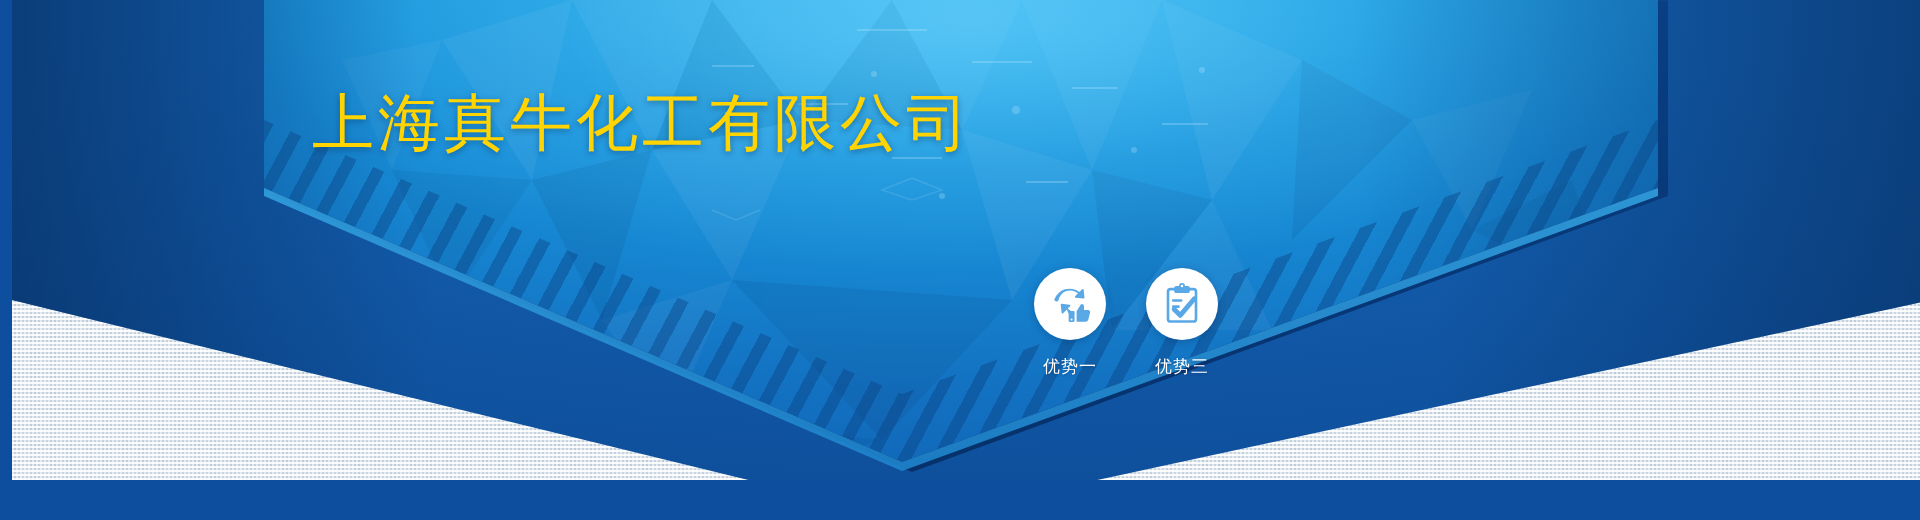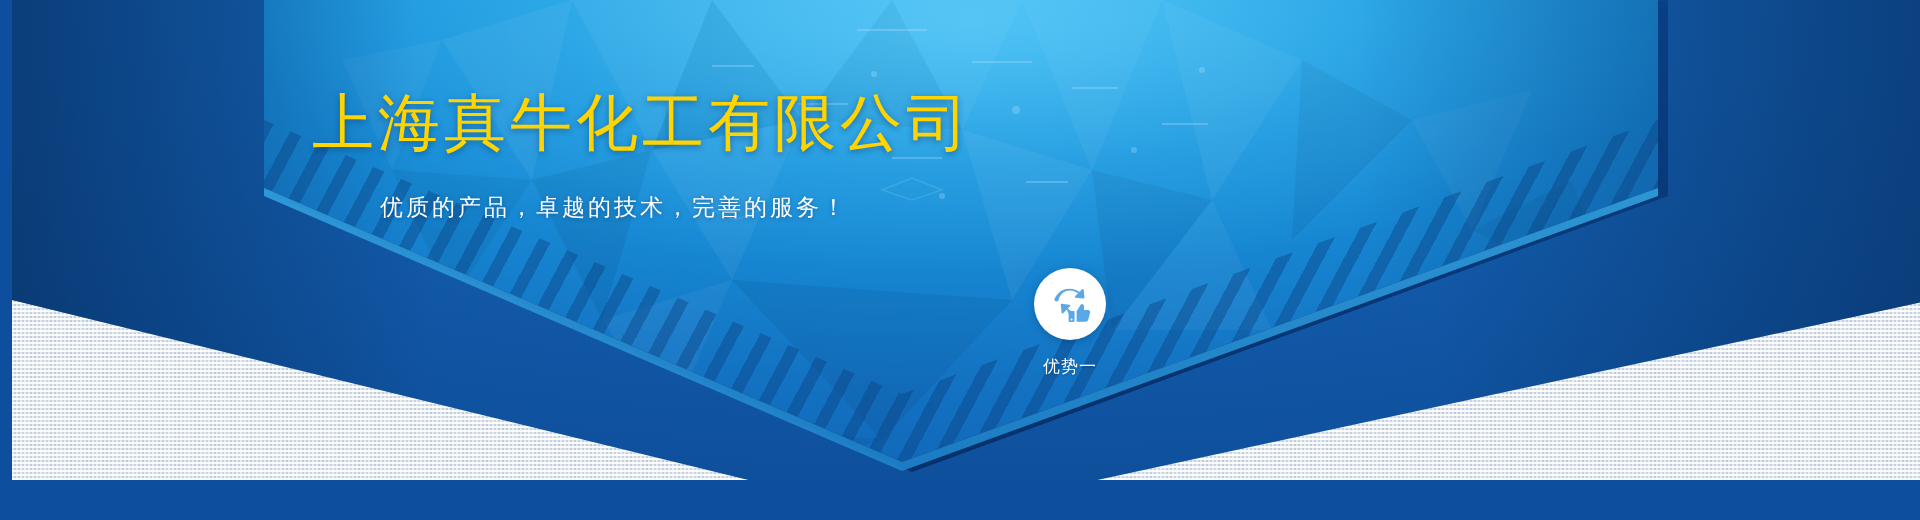--- a/index.html
+++ b/index.html
@@ -206,36 +206,55 @@
       <circle cx="1190" cy="70" r="3"></circle>
     </g>
     <g stroke="#9fd9f7" stroke-width="1.5" opacity="0.35" fill="none">
       <path d="M870 190 L900 200 L930 190 L900 178 Z"></path>
       <path d="M700 210 L724 220 L748 210"></path>
     </g>
   </svg>
 
   <div class="title">上海真牛化工有限公司</div>
 
-  <div class="subtitle">优质的产品，卓越的技术，完善的服务！</div>
 
   <div class="adv">
 
     <div class="adv-item">
       <div class="adv-circle">
         <svg width="44" height="44" viewBox="0 0 48 48">
           <g fill="#5aa9e6">
             <path d="M11.5 19.5a13 13 0 0 1 21.2-7.1l-3.1 3.1a1 1 0 0 0 .6 1.7l8.5.9a1 1 0 0 0 1.1-1.1l-.9-8.5a1 1 0 0 0-1.7-.6l-2.9 2.9A17.8 17.8 0 0 0 6.8 19.2a2.4 2.4 0 0 0 4.7.3z"></path>
             <path d="M20.6 29.9l-4.1 4.1a1 1 0 0 1-1.7-.6l-.9-8.5a1 1 0 0 1 1.1-1.1l8.5.9a1 1 0 0 1 .6 1.7l-2.6 2.6a13 13 0 0 0 3.3 2.3l-1.4 4.3a17.5 17.5 0 0 1-2.8-5.7z"></path>
             <rect x="22.5" y="31.5" width="6.5" height="12" rx="1.2"></rect>
             <path d="M31.2 31.9l4.2-6.8a2.1 2.1 0 0 1 3.9 1.1v4.3h4.3a2.4 2.4 0 0 1 2.3 3l-2 7.6a3 3 0 0 1-2.9 2.2h-9.8z"></path>
             <circle cx="25.7" cy="40.8" r="1.1" fill="#ffffff"></circle>
           </g>
         </svg>
       </div>
       <div class="adv-label">优势一</div>
     </div>
 
 
+    <div class="adv-item">
+      <div class="adv-circle">
+        <svg width="42" height="42" viewBox="0 0 48 48">
+          <g fill="none" stroke="#5aa9e6" stroke-width="3" stroke-linejoin="round">
+            <rect x="8" y="7" width="32" height="37" rx="3"></rect>
+          </g>
+          <g fill="#5aa9e6">
+            <rect x="15" y="3.5" width="18" height="8" rx="2.5"></rect>
+            <circle cx="24" cy="3.5" r="3.4"></circle>
+          </g>
+          <circle cx="24" cy="3.5" r="1.4" fill="#ffffff"></circle>
+          <g fill="none" stroke="#5aa9e6" stroke-width="3" stroke-linecap="round">
+            <path d="M14 20h9"></path>
+            <path d="M14 27h6"></path>
+          </g>
+          <path d="M15 30 L22 37 L38 18" fill="none" stroke="#5aa9e6" stroke-width="5.5" stroke-linecap="round" stroke-linejoin="round"></path>
+        </svg>
+      </div>
+      <div class="adv-label">优势三</div>
+    </div>
 
 
   </div>
 </div>
 
 </body></html>

